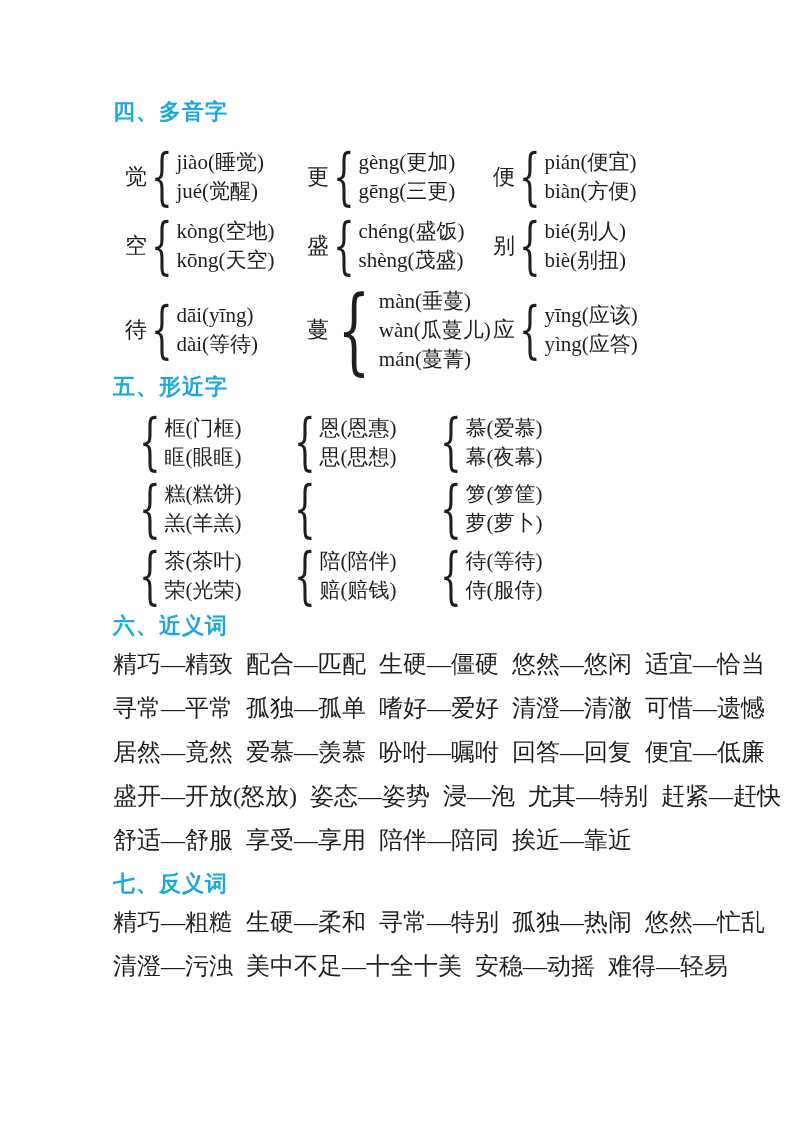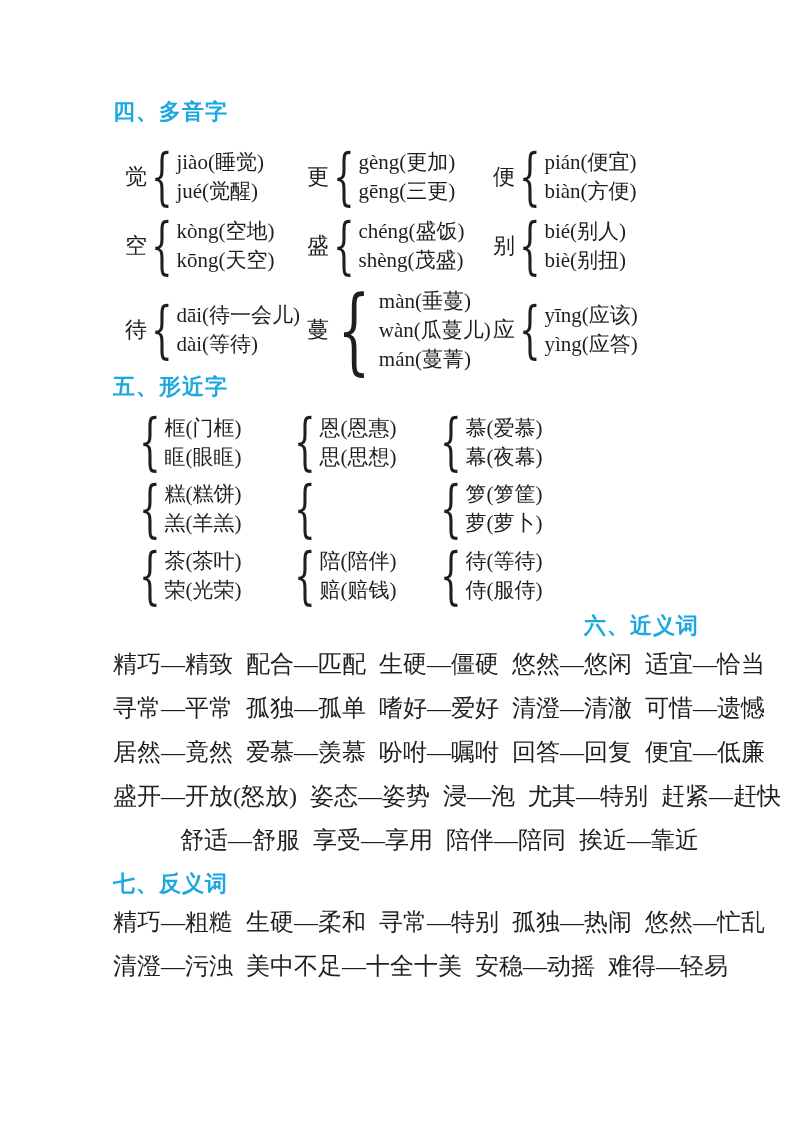--- a/index.html
+++ b/index.html
@@ -4,21 +4,21 @@
 <style>
   :root { --accent: #1ba7e0; --ink: #1e1e1e; }
   * { box-sizing: border-box; }
   html, body { margin: 0; padding: 0; background: #ffffff; }
   .page {
     position: relative;
     width: 793px;
     height: 1122px;
     margin: 0 auto;
     background: #ffffff;
-    padding: 100px 94px 0 113px;
+    padding: 100px 62px 0 113px;
     font-family: "Liberation Serif", "DejaVu Serif", serif;
     color: var(--ink);
     overflow: hidden;
   }
   .section-heading {
     font-family: "Liberation Sans", "DejaVu Sans", sans-serif;
     font-weight: bold;
     font-size: 22px;
     line-height: 24px;
     color: var(--accent);
@@ -54,21 +54,21 @@
   .xj-grid {
     display: grid;
     grid-template-columns: 155px 146px auto;
     margin: 14px 0 0 22px;
     row-gap: 8px;
     align-items: center;
     justify-items: start;
   }
   .pair { display: flex; align-items: center; }
   
-  .sec6 { margin-top: 8px; text-align: right; }
+  .sec6 { margin-top: 8px; }
   .sec7 { margin-top: 16px; }
   .word-line {
     font-size: 24px;
     line-height: 24px;
     margin: 0 0 20px 0;
     word-spacing: 7px;
     white-space: nowrap;
   }
   .words { margin-top: 14px; }
 </style>
@@ -132,21 +132,21 @@
         <span class="readings">
           <span class="reading">bié(别人)</span>
           <span class="reading">biè(别扭)</span>
         </span>
       </div>
 
       <div class="entry">
         <span class="hanzi">待</span>
         <span class="brace b2">{</span>
         <span class="readings">
-          <span class="reading">dāi(待一会儿)</span>
+          <span class="reading">dāi(yīng)</span>
           <span class="reading">dài(等待)</span>
         </span>
       </div>
 
       <div class="entry">
         <span class="hanzi">蔓</span>
         <span class="brace b3">{</span>
         <span class="readings">
           <span class="reading">màn(垂蔓)</span>
           <span class="reading">wàn(瓜蔓儿)</span>

